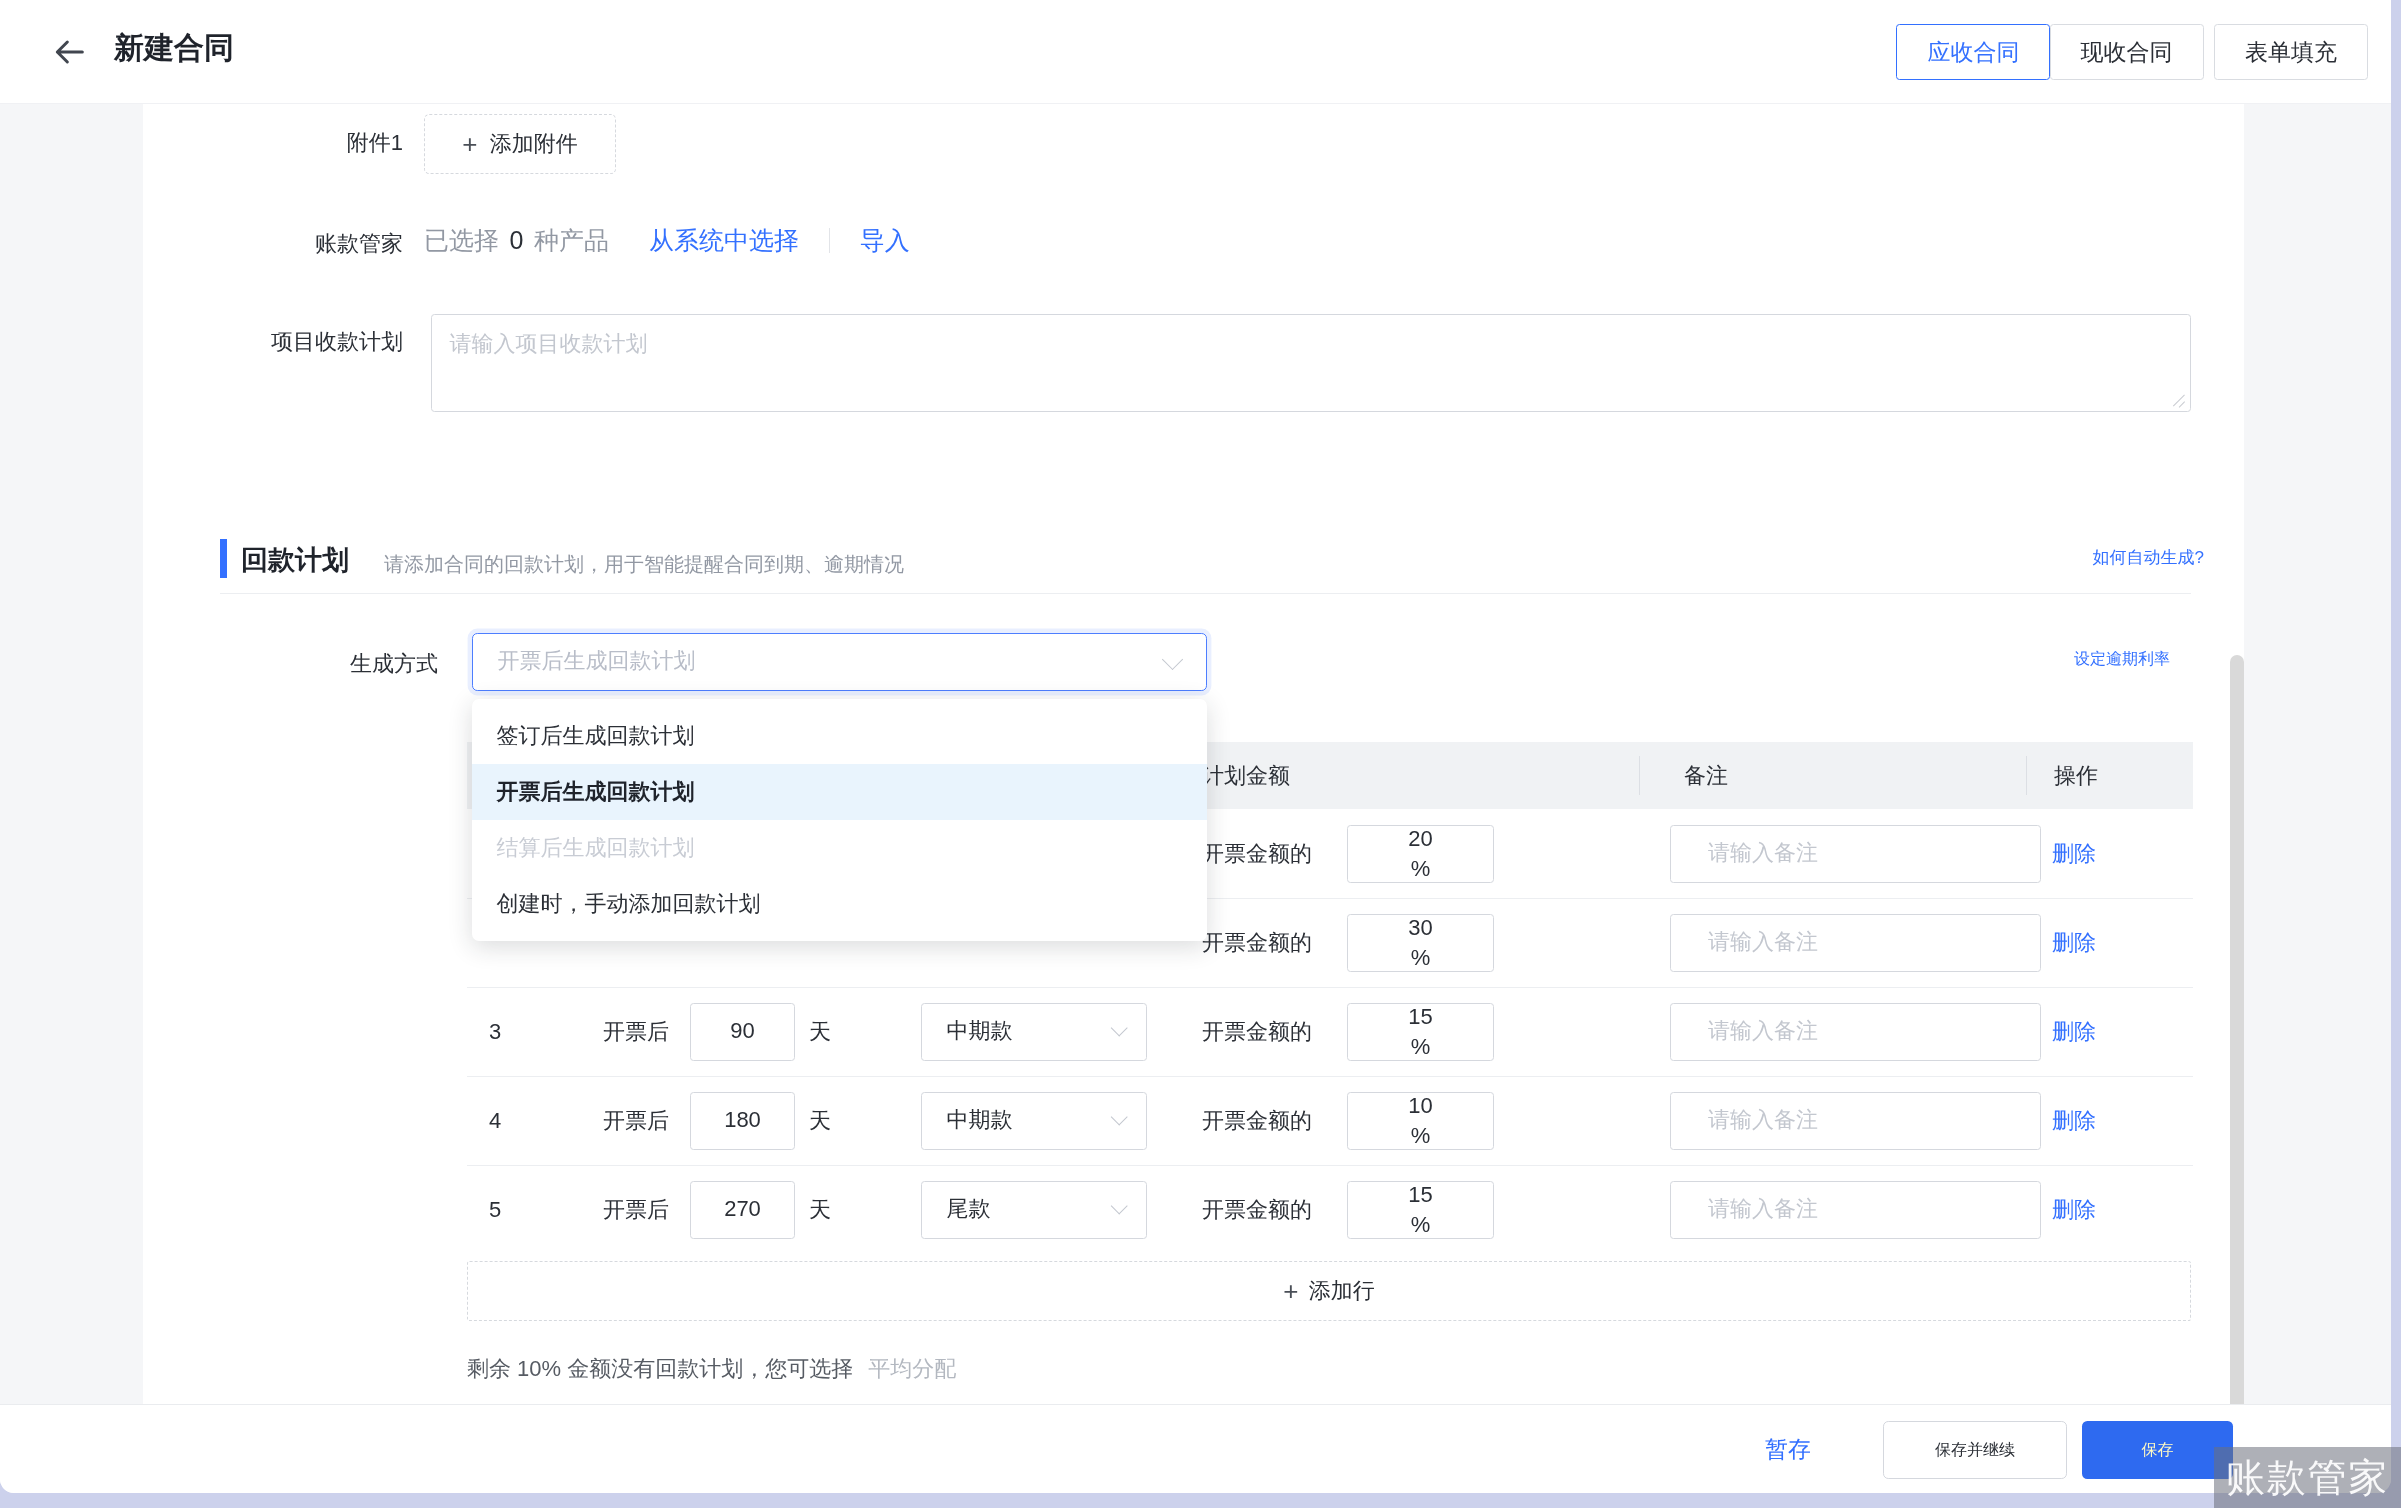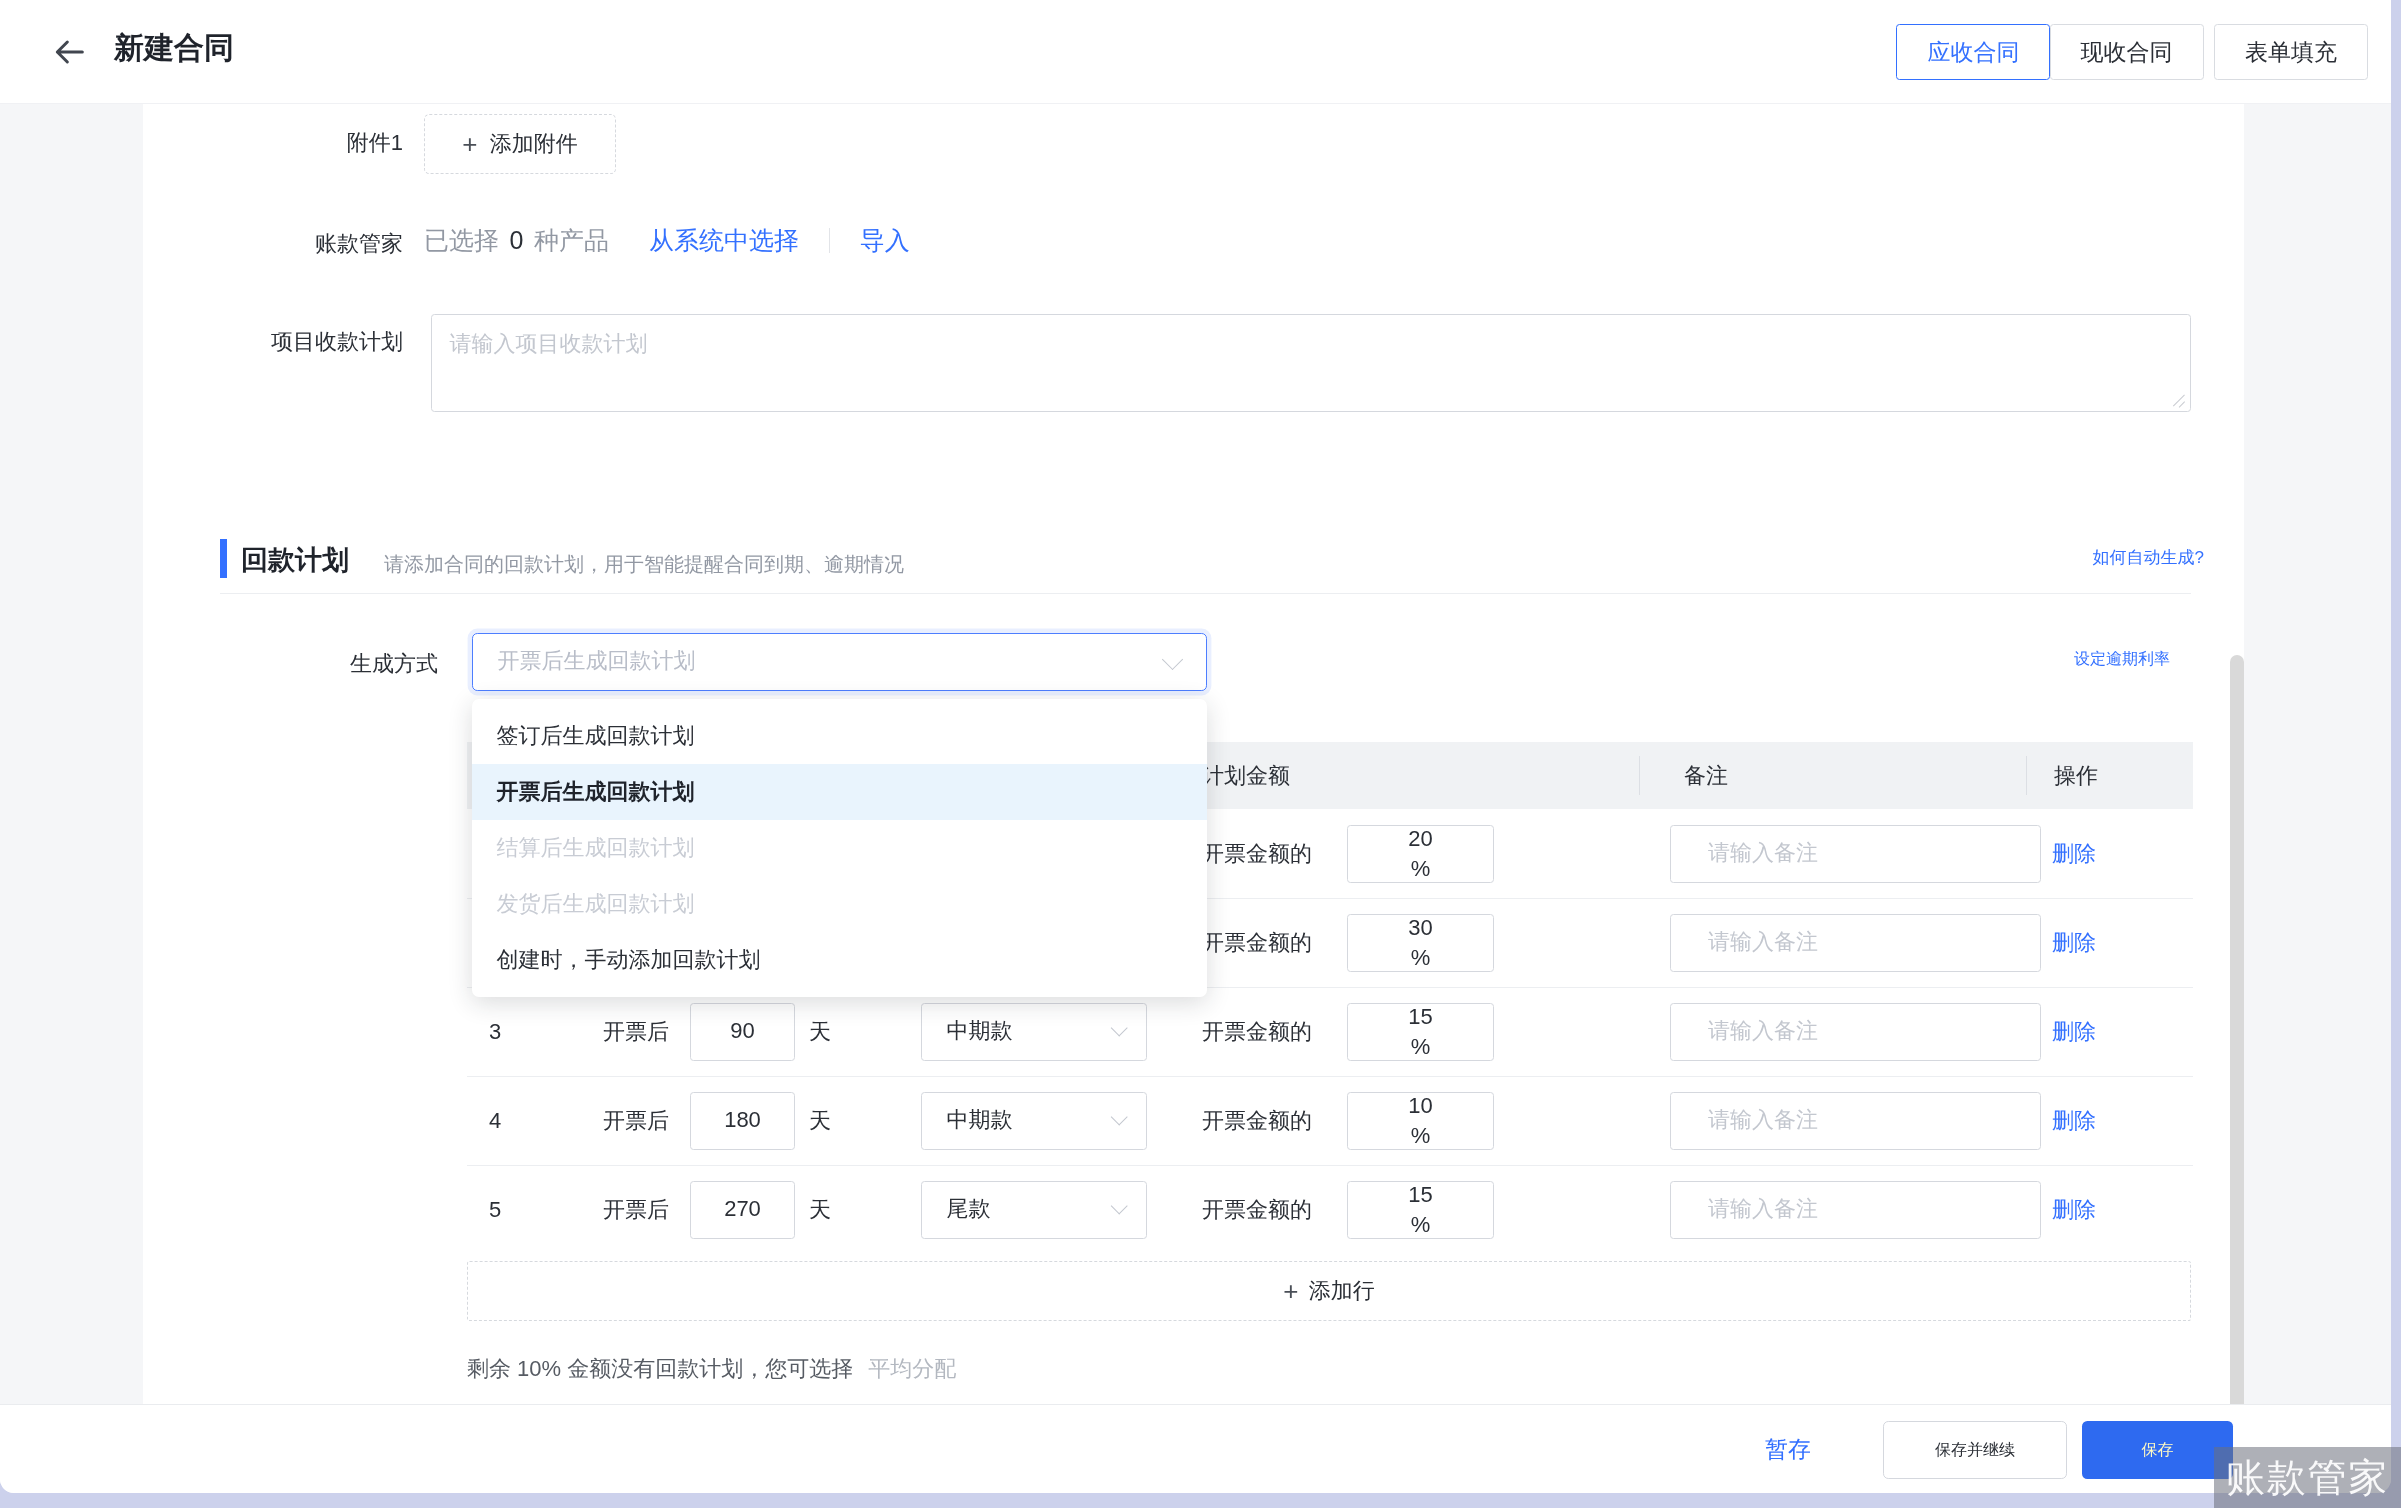--- a/index.html
+++ b/index.html
@@ -270,21 +270,20 @@
 
         <div class="note">
           <span>剩余 10% 金额没有回款计划，您可选择</span>
           <span class="action">平均分配</span>
         </div>
 
         <div class="popup">
             <div class="option">签订后生成回款计划</div>
             <div class="option selected">开票后生成回款计划</div>
             <div class="option disabled">结算后生成回款计划</div>
-            <div class="option disabled">发货后生成回款计划</div>
             <div class="option">创建时，手动添加回款计划</div>
           </div>
       </div>
 
       <div class="scroll-thumb"></div>
     </div>
 
     <div class="footer">
       <a class="draft blue-link">暂存</a>
       <div class="btn btn-save-continue">保存并继续</div>

